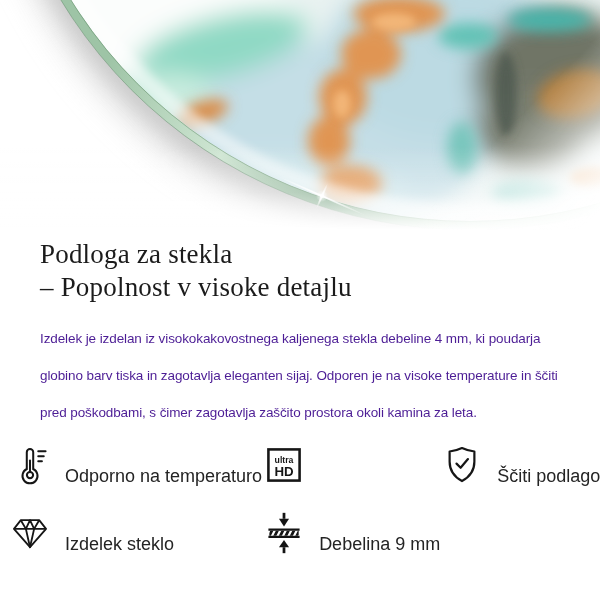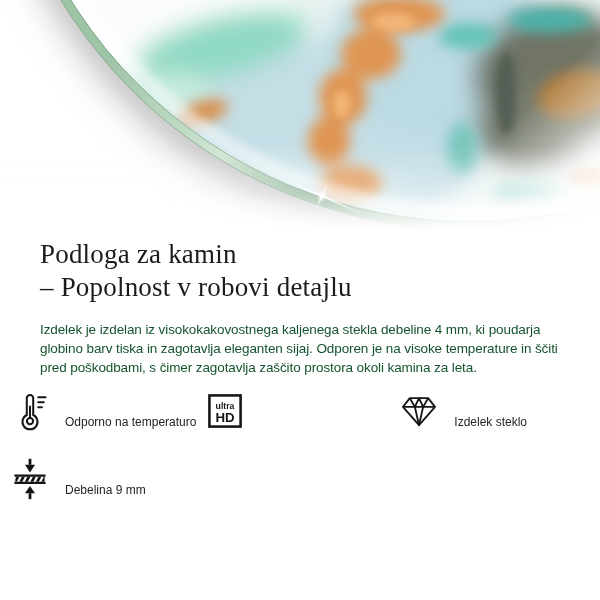--- a/index.html
+++ b/index.html
@@ -14,32 +14,32 @@
   .title {
     margin:6px 0 0 40px;
     font-family:"Liberation Serif", "DejaVu Serif", serif;
     font-weight:400; font-size:27px; line-height:33px;
     color:#1b1b1b; letter-spacing:.2px;
   }
   .title span { display:block; }
   
   .desc {
     margin:16px 40px 0 40px; max-width:540px;
-    font-size:13.5px; line-height:19px; letter-spacing:-.1px;
-    color:#14532d;
+    font-size:13.5px; line-height:37px; letter-spacing:-.1px;
+    color:#4c1d95;
   }
   
   .features {
     margin:12px 8px 0 8px;
     display:grid; grid-template-columns:repeat(3,1fr); row-gap:24px;
   }
   .feature { display:flex; flex-direction:row; align-items:center; gap:13px; }
   .ficon { width:44px; height:44px; }
   .ficon svg { width:44px; height:44px; display:block; }
-  .flabel { font-size:12px; color:#242424; line-height:15px; white-space:nowrap;margin-top:22px; }
+  .flabel { font-size:18px; color:#242424; line-height:15px; white-space:nowrap;margin-top:22px; }
   .hd-small { font-family:"Liberation Sans", sans-serif; font-size:9.5px; font-weight:700; }
   .hd-big   { font-family:"Liberation Sans", sans-serif; font-size:14.5px; font-weight:700; }
 </style>
 </head>
 <body>
 
 <div class="page">
 
   <figure class="hero">
     <svg width="600" height="232" viewBox="0 0 232" xmlns="http://www.w3.org/2000/svg">
@@ -140,22 +140,22 @@
       <g transform="translate(322,196) rotate(24)">
         <ellipse rx="48" ry="1.5" fill="url(#rayGrad)"></ellipse>
         <ellipse rx="1.6" ry="14" fill="url(#rayGrad)"></ellipse>
         <circle r="6" fill="url(#glowGrad)"></circle>
         <circle r="1.8" fill="#ffffff"></circle>
       </g>
     </svg>
   </figure>
 
   <h1 class="title">
-    <span>Podloga za kamin</span>
-    <span>– Popolnost v robovi detajlu</span>
+    <span>Podloga za stekla</span>
+    <span>– Popolnost v visoke detajlu</span>
   </h1>
 
   <p class="desc">Izdelek je izdelan iz visokokakovostnega kaljenega stekla debeline 4 mm, ki poudarja globino barv tiska in zagotavlja eleganten sijaj. Odporen je na visoke temperature in ščiti pred poškodbami, s čimer zagotavlja zaščito prostora okoli kamina za leta.</p>
 
   <div class="features">
 
     <div class="feature">
       <span class="ficon">
         <svg viewBox="0 0 48 48" fill="none" stroke="#161616" stroke-width="2.2" stroke-linecap="round">
           <path d="M20.5 10 A3.5 3.5 0 0 1 27.5 10 L27.5 28.4 A8.2 8.2 0 1 1 20.5 28.4 Z"></path>
@@ -172,20 +172,29 @@
     <div class="feature">
       <span class="ficon">
         <svg viewBox="0 0 48 48">
           <rect x="7" y="7" width="34" height="34" fill="none" stroke="#161616" stroke-width="2.8"></rect>
           <text x="24" y="21.5" text-anchor="middle" fill="#161616" class="hd-small">ultra</text>
           <text x="24" y="35.5" text-anchor="middle" fill="#161616" class="hd-big">HD</text>
         </svg>
       </span>
     </div>
 
+    <div class="feature">
+      <span class="ficon">
+        <svg viewBox="0 0 48 48" fill="none" stroke="#161616" stroke-width="2.4" stroke-linecap="round" stroke-linejoin="round">
+          <path d="M24 5.5 C28.5 7.6 33 8.8 37.5 9.3 V20.5 C37.5 30.5 32 37.2 24 41.5 C16 37.2 10.5 30.5 10.5 20.5 V9.3 C15 8.8 19.5 7.6 24 5.5 Z"></path>
+          <path d="M18 22.5 L22.5 27 L30.5 17.5"></path>
+        </svg>
+      </span>
+      <span class="flabel">Ščiti podlago</span>
+    </div>
 
     <div class="feature">
       <span class="ficon">
         <svg viewBox="0 0 48 48" fill="none" stroke="#161616" stroke-width="2" stroke-linejoin="round">
           <path d="M14 10 H34 L41.5 19.5 L24 39.5 L6.5 19.5 Z"></path>
           <path d="M6.5 19.5 H41.5"></path>
           <path d="M14 10 L19.5 19.5 L24 10 L28.5 19.5 L34 10"></path>
           <path d="M19.5 19.5 L24 39.5 L28.5 19.5"></path>
         </svg>
       </span>

